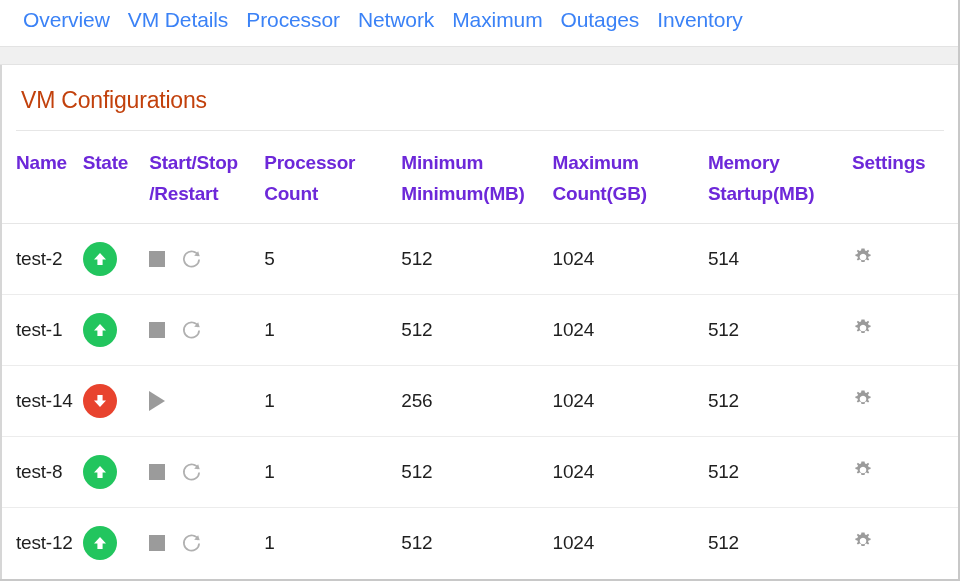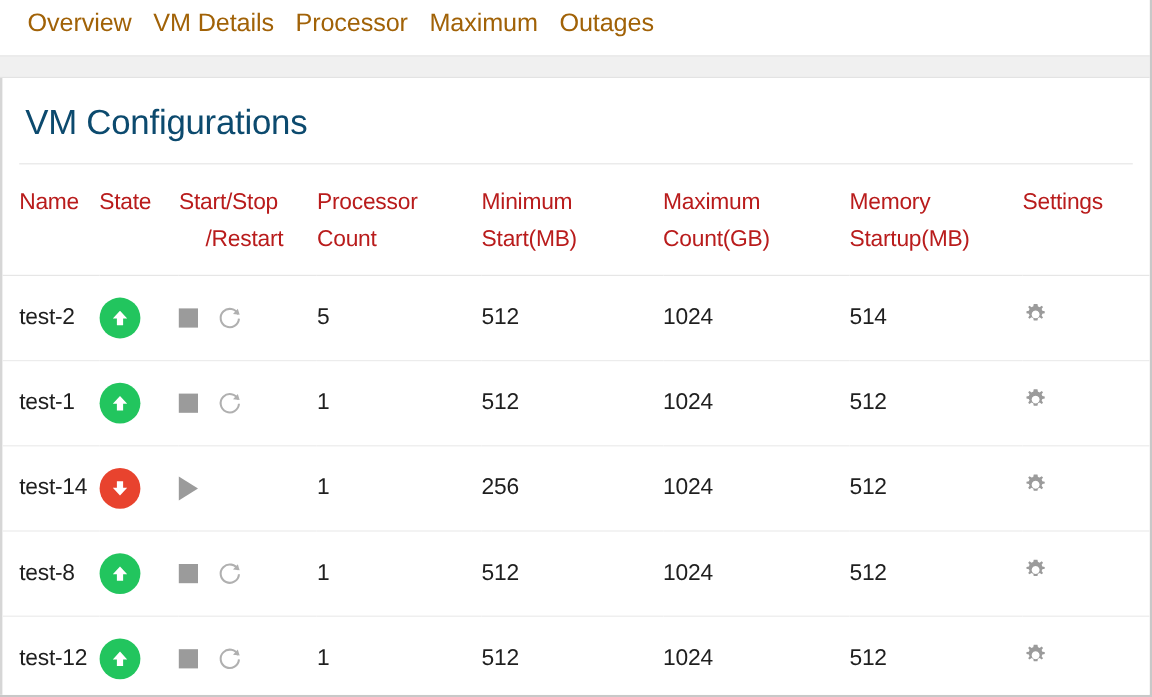--- a/index.html
+++ b/index.html
@@ -23,21 +23,21 @@
     height: 46px;
     display: flex;
     align-items: flex-start;
     padding: 7px 0 0 14px;
     background: #ffffff;
   }
   .tab {
     position: relative;
     font-size: 21px;
     line-height: 26px;
-    color: #a16207;
+    color: #3b82f6;
     padding: 0 9px;
     white-space: nowrap;
     cursor: pointer;
     letter-spacing: -0.1px;
   }
   .tab.active {
     color: #151515;
     font-weight: bold;
   }
   .tab.active .tab-underline {
@@ -59,50 +59,50 @@
 
   
   .card {
     position: relative;
     height: calc(581px - 46px - 21px);
     background: #ffffff;
     border-left: 2px solid #d6d6d6;
     padding: 0;
   }
   .card-title {
-    font-size: 29px;
-    color: #0c4a6e;
+    font-size: 23px;
+    color: #c2410c;
     padding: 22px 0 16px 19px;
     letter-spacing: -0.2px;
   }
   .title-rule {
     height: 1px;
     background: #e6e6e6;
     margin: 0 14px 0 14px;
   }
 
   
   table.vmtable {
     width: 100%;
     border-collapse: collapse;
     table-layout: fixed;
   }
   table.vmtable th {
     font-size: 19px;
-    font-weight: normal;
-    color: #b91c1c;
+    font-weight: bold;
+    color: #6d28d9;
     text-align: left;
     vertical-align: top;
     padding: 16px 0 14px 0;
     line-height: 31px;
     letter-spacing: -0.2px;
   }
   .th-inner { display: block; }
   .th-l2 { display: block; }
-  .th-startstop .th-l2 { text-align: center; padding-right: 6px; }
+  .th-startstop .th-l2 { text-align: left; padding-right: 6px; }
 
   thead tr { border-bottom: 1px solid #e6e6e6; }
 
   table.vmtable td {
     font-size: 19px;
     color: #1f1f1f;
     text-align: left;
     vertical-align: middle;
     height: 71px;
     padding: 0;
@@ -163,22 +163,24 @@
 </style>
 </head>
 <body>
 
 <div class="page">
 
   <div class="tabbar" id="tabbar">
       <div class="tab"><span>Overview</span></div>
       <div class="tab"><span>VM Details</span></div>
       <div class="tab"><span>Processor</span></div>
+      <div class="tab"><span>Network</span></div>
       <div class="tab"><span>Maximum</span></div>
       <div class="tab"><span>Outages</span></div>
+      <div class="tab"><span>Inventory</span></div>
     </div>
 
   <div class="band"></div>
 
   <div class="card">
     <div class="card-title">VM Configurations</div>
     <div class="title-rule"></div>
 
     <table class="vmtable">
       <thead>
@@ -192,21 +194,21 @@
           <th class="col-action th-startstop">
             <span class="th-inner">Start/Stop</span>
             <span class="th-l2">/Restart</span>
           </th>
           <th class="col-proc">
             <span class="th-inner">Processor</span>
             <span class="th-l2">Count</span>
           </th>
           <th class="col-minmem">
             <span class="th-inner">Minimum</span>
-            <span class="th-l2">Start(MB)</span>
+            <span class="th-l2">Minimum(MB)</span>
           </th>
           <th class="col-maxmem">
             <span class="th-inner">Maximum</span>
             <span class="th-l2">Count(GB)</span>
           </th>
           <th class="col-startmem">
             <span class="th-inner">Memory</span>
             <span class="th-l2">Startup(MB)</span>
           </th>
           <th class="col-settings">

